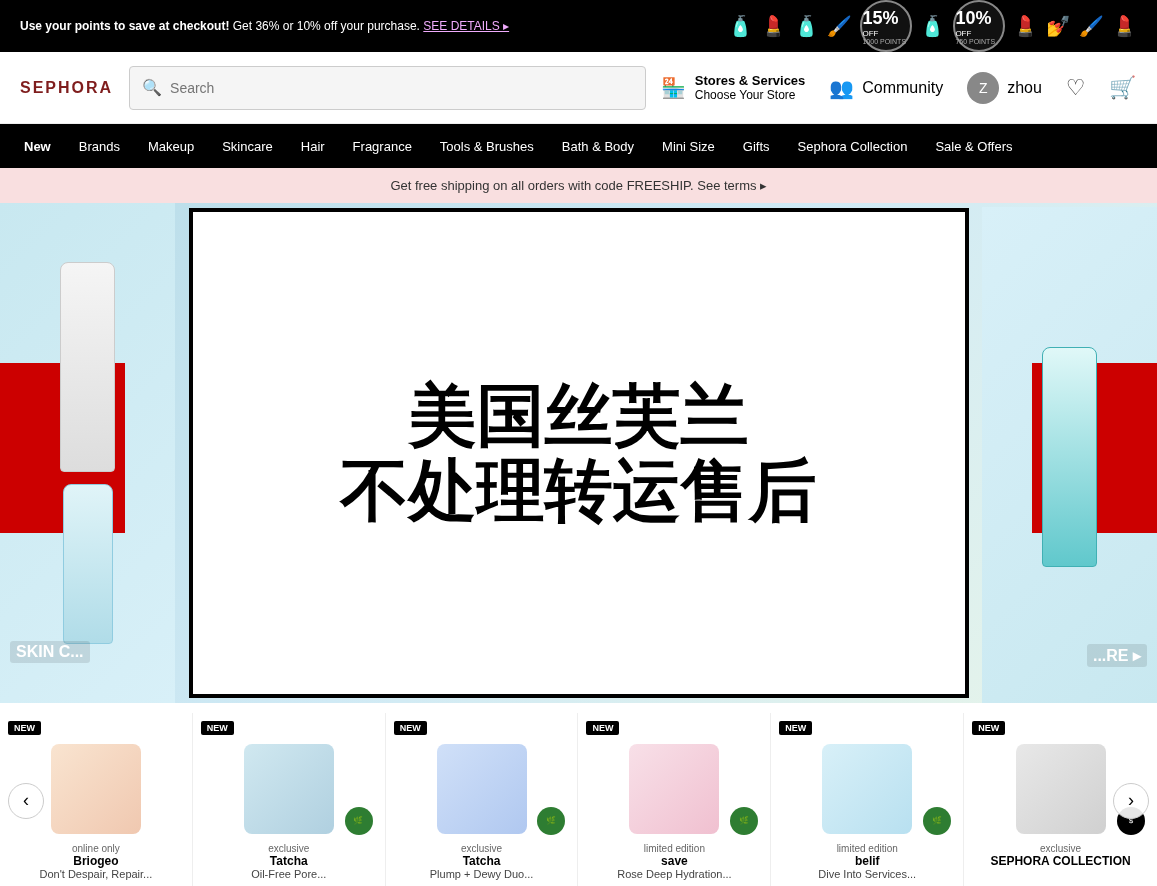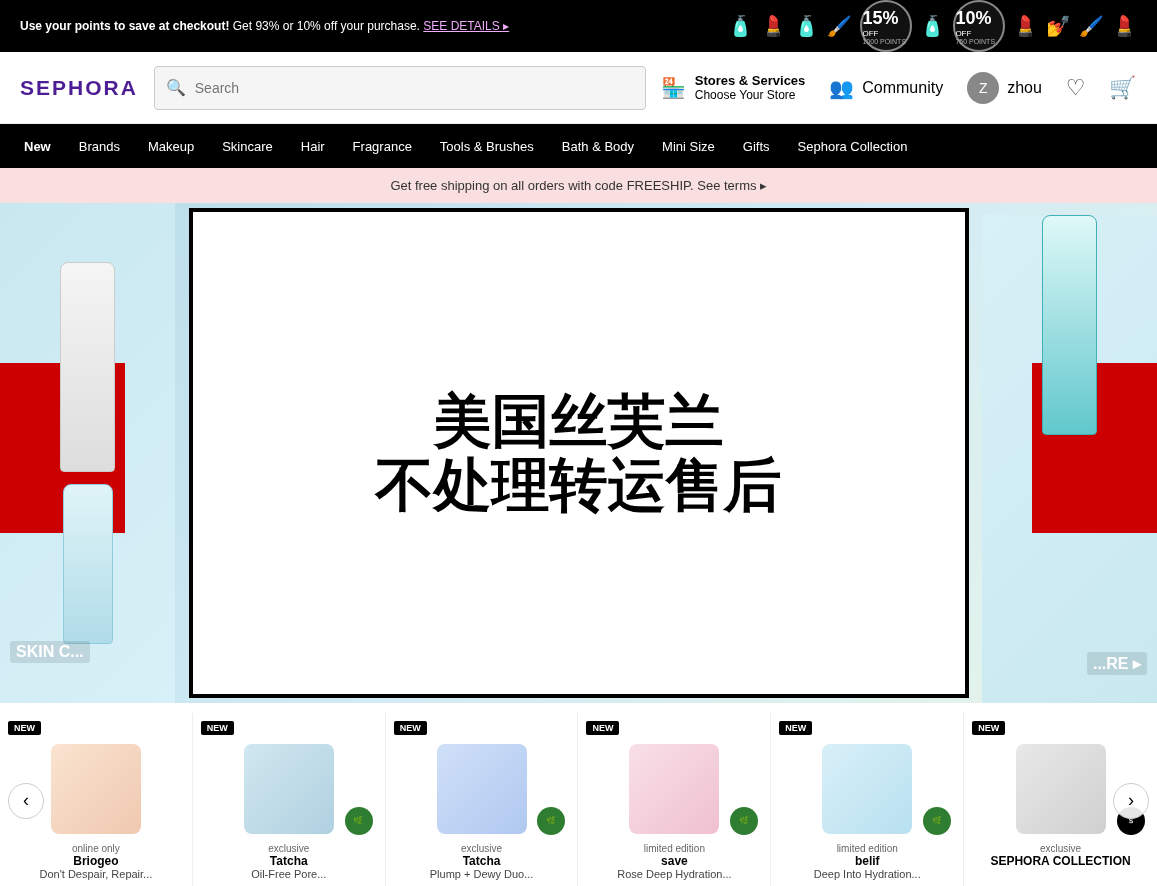--- a/index.html
+++ b/index.html
@@ -34,24 +34,24 @@
     .header {
       display: flex;
       align-items: center;
       padding: 0 20px;
       height: 72px;
       background: #fff;
       border-bottom: 1px solid #eee;
       gap: 16px;
     }
     .logo {
-      font-size: 21px;
+      font-size: 16px;
       font-weight: 900;
       letter-spacing: 2px;
-      color: #4c1d95;
+      color: #7f1d1d;
       text-decoration: none;
       white-space: nowrap;
     }
     .search-bar {
       flex: 1;
       display: flex;
       align-items: center;
       border: 1px solid #ccc;
       border-radius: 4px;
       padding: 0 12px;
@@ -136,43 +136,44 @@
       height: 100%;
       background: linear-gradient(135deg, #c8e8f0 0%, #d8f0f8 100%);
       display: flex;
       align-items: center;
       justify-content: center;
       overflow: hidden;
     }
     .hero-side-right {
       position: absolute;
       right: 0;
-      top: 12px;
+      top: 4px;
       width: 175px;
       height: 100%;
       background: linear-gradient(135deg, #d8f0f8 0%, #c8e8f0 100%);
       display: flex;
+      align-items: center;
       justify-content: center;
       overflow: hidden;
     }
 
     
     .hero-box {
       width: 780px;
       height: 490px;
       border: 4px solid #000;
       background: #fff;
       display: flex;
       align-items: center;
       justify-content: center;
       flex-direction: column;
       z-index: 5;
     }
     .hero-chinese-text {
-      font-size: 58px;
+      font-size: 68px;
       font-weight: 900;
       color: #000;
       line-height: 1.1;
       text-align: center;
     }
 
     
     .red-left { position: absolute; left: 0; top: 160px; width: 125px; height: 170px; background: #cc0000; z-index: 1; }
     .red-right { position: absolute; right: 0; top: 160px; width: 125px; height: 170px; background: #cc0000; z-index: 1; }
 
@@ -251,21 +252,21 @@
     .product-name {
       font-size: 11px; color: #444; text-align: right;
     }
   </style>
 </head>
 <body>
 
 <div class="promo-bar">
   <span class="promo-text">
     <strong>Use your points to save at checkout!</strong>
-    <span> Get 93% or 10% off your purchase. </span>
+    <span> Get 36% or 10% off your purchase. </span>
     <span class="see-details">SEE DETAILS ▸</span>
   </span>
   <div class="promo-icons">
 
     <span class="promo-product-icon">🧴</span>
     <span class="promo-product-icon">💄</span>
     <span class="promo-product-icon">🧴</span>
     <span class="promo-product-icon">🖌️</span>
     <div class="promo-circle">
       <span class="pct">15%</span>
@@ -317,20 +318,21 @@
   <a>Brands</a>
   <a>Makeup</a>
   <a>Skincare</a>
   <a>Hair</a>
   <a>Fragrance</a>
   <a>Tools &amp; Brushes</a>
   <a>Bath &amp; Body</a>
   <a>Mini Size</a>
   <a>Gifts</a>
   <a>Sephora Collection</a>
+  <a>Sale &amp; Offers</a>
 </nav>
 
 <div class="shipping-banner">
   <span>Get free shipping on all orders with code FREESHIP. See terms ▸</span>
 </div>
 
 <div class="hero-wrapper">
 
   <div class="red-left"></div>
   <div class="red-right"></div>
@@ -404,21 +406,21 @@
     </div>
 
     <div class="product-card">
       <span class="new-badge">NEW</span>
       <div class="product-img">
         <div style="width:90px;height:90px;background:linear-gradient(135deg,#d8f0f8,#b8e0f0);border-radius:8px;"></div>
         <div class="product-badge-circle" style="background:#2e7d32;">🌿</div>
       </div>
       <span class="product-type">limited edition</span>
       <span class="product-brand">belif</span>
-      <span class="product-name">Deep Into Hydration...</span>
+      <span class="product-name">Dive Into Services...</span>
     </div>
 
     <div class="product-card">
       <span class="new-badge">NEW</span>
       <div class="product-img">
         <div style="width:90px;height:90px;background:linear-gradient(135deg,#e8e8e8,#d0d0d0);border-radius:8px;"></div>
         <div class="product-badge-circle product-badge-sephora" style="background:#000;">$</div>
       </div>
       <span class="product-type">exclusive</span>
       <span class="product-brand">SEPHORA COLLECTION</span>

